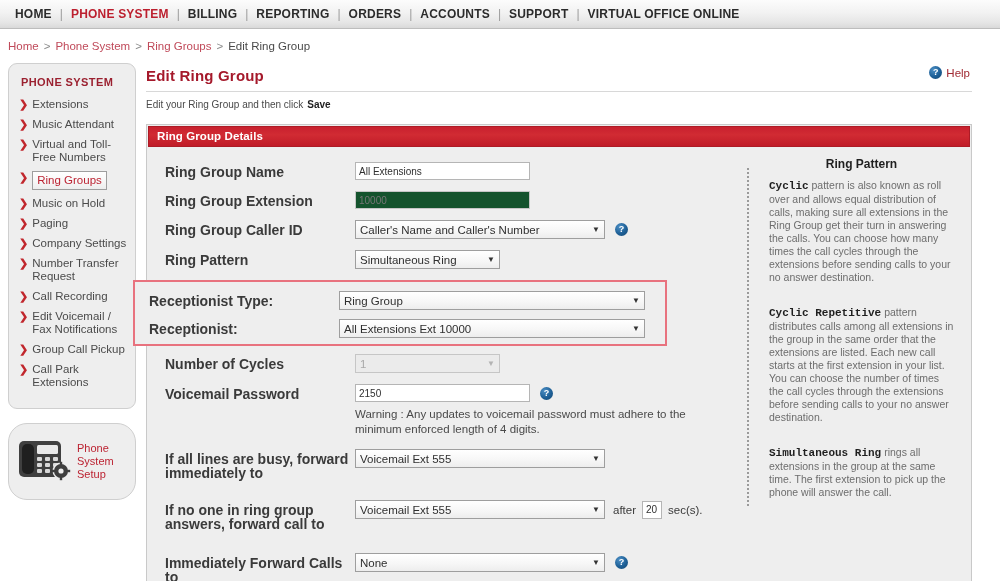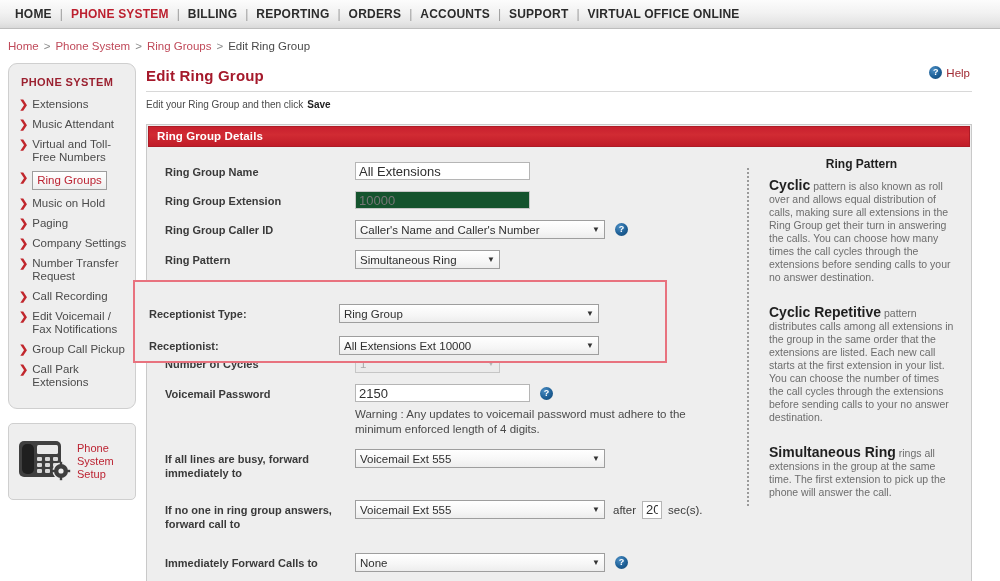--- a/index.html
+++ b/index.html
@@ -87,21 +87,21 @@
     line-height: 13px;
     flex: 0 0 auto;
   }
   .navlbl { font-size: 11.5px; color: #4b4b4b; }
   .navlbl.sel { color: #bc2332; }
 
   #setup-widget {
     margin-top: 14px;
     background: #eeeeee;
     border: 1px solid #cfcfcf;
-    border-radius: 5px;
+    border-radius: 19px;
     height: 77px;
     display: flex;
     align-items: center;
     padding: 0 6px;
     cursor: pointer;
   }
   .phone-ico { flex: 0 0 auto; margin-right: 6px; }
   .setup-text {
     color: #bc2332;
     font-size: 11px;
@@ -162,34 +162,34 @@
 
   
   #formcol { flex: 0 0 580px; padding-left: 18px; position: relative; }
   .row {
     display: flex;
     align-items: flex-start;
     margin-bottom: 11px;
   }
   .lbl {
     flex: 0 0 190px;
-    font-size: 11px;
+    font-size: 14px;
     font-weight: bold;
     color: #3a3a3a;
     line-height: 14px;
     padding-top: 3px;
   }
   .fld { flex: 1 1 auto; display: flex; align-items: center; }
 
   input.txt {
     height: 18px;
     border: 1px solid #b5b5b5;
     background: #ffffff;
     font-family: "Liberation Sans", sans-serif;
-    font-size: 13px;
+    font-size: 10px;
     color: #2f2f2f;
     padding: 0 3px;
     outline: none;
   }
   input.txt.dis { background: #14532d; color: #a3a3a3; border-color: #c6c6c6; }
   input.w175 { width: 175px; }
   input.w30 { width: 20px; text-align: left; }
 
   .sel {
     height: 19px;
@@ -202,21 +202,21 @@
     justify-content: space-between;
     padding: 0 4px 0 4px;
     cursor: pointer;
     user-select: none;
   }
   .sel.dis { background: #ebebeb; color: #a9a9a9; border-color: #c6c6c6; cursor: default; }
   .sel .caret { font-size: 8px; margin-left: 6px; color: #333; }
   .sel.dis .caret { color: #b3b3b3; }
   .s145 { width: 145px; }
   .s250 { width: 250px; }
-  .s290 { width: 260px; }
+  .s290 { width: 306px; }
 
   .qmark {
     width: 13px; height: 13px;
     border-radius: 50%;
     background: radial-gradient(circle at 35% 30%, #4b8ec4 0%, #1d5f96 55%, #14466f 100%);
     color: #ffffff;
     font-size: 9px;
     font-weight: bold;
     line-height: 13px;
     text-align: center;
@@ -240,21 +240,21 @@
   #recept-block {
     position: absolute;
     left: -14px;
     width: 534px;
     border: 2px solid #e8727e;
     background: #eeeeee;
     padding: 9px 0 4px 14px;
     margin: 0;
     z-index: 3;
   }
-  #recept-block .row { margin-bottom: 9px; margin-top: 13px; }
+  #recept-block .row { margin-bottom: 9px; }
   #recept-block .lbl { flex: 0 0 190px; }
 
   
   .recept-spacer { height: 64px; }
 
   
   #divider {
     position: absolute;
     left: 600px;
     top: 20px;
@@ -274,21 +274,21 @@
     line-height: 13px;
   }
   #helpcol h3 {
     margin: 0 0 8px 0;
     text-align: center;
     color: #1f1f1f;
     font-size: 12px;
     font-weight: bold;
   }
   .hp { margin: 0 0 22px 0; }
-  .hp .kw { color: #1f1f1f; font-weight: bold; font-size: 14px; }
+  .hp .kw { color: #1f1f1f; font-weight: bold; font-size: 11px; font-family: Liberation Mono, monospace; }
 </style>
 </head>
 <body>
 
 <div id="topnav">
   <a class="navitem">HOME</a>
   <span class="navsep">|</span>
   <a class="navitem active">PHONE SYSTEM</a>
   <span class="navsep">|</span>
   <a class="navitem">BILLING</a>

